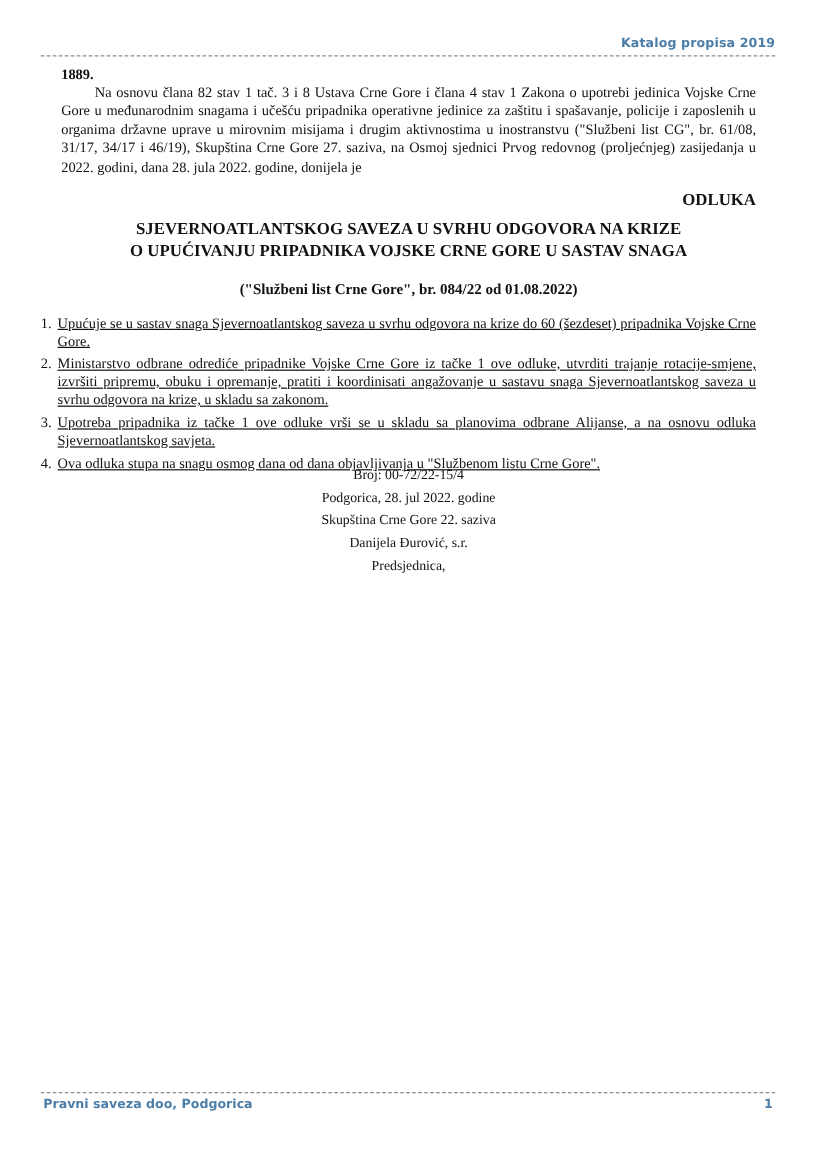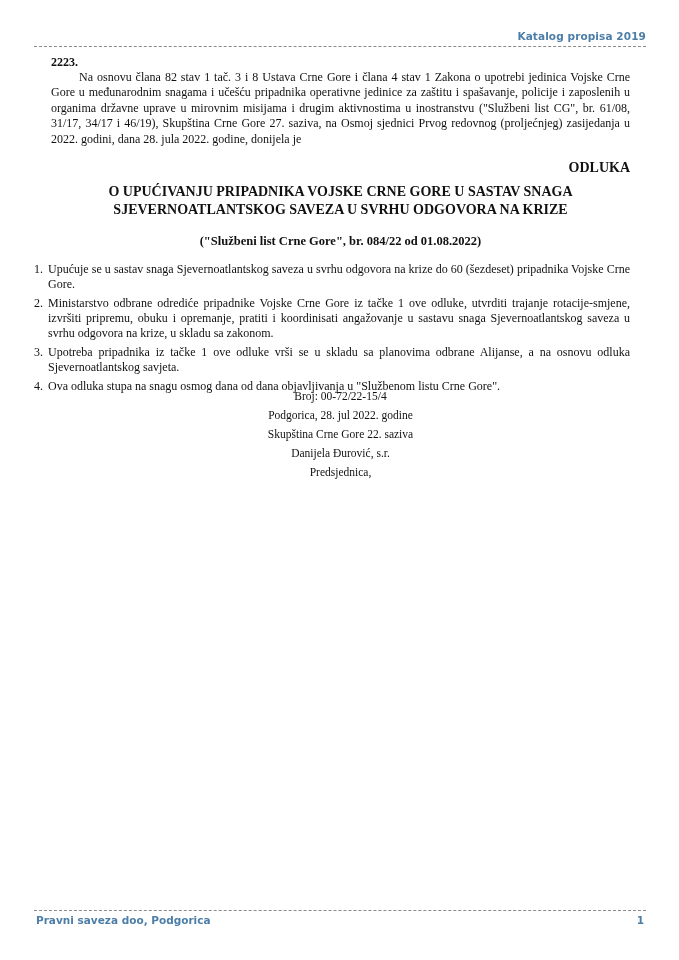--- a/index.html
+++ b/index.html
@@ -95,20 +95,21 @@
       display: flex;
       margin-bottom: 4px;
     }
     .article-num {
       width: 14px;
       flex-shrink: 0;
     }
     .article-text {
       flex: 1;
       text-align: justify;
+      text-decoration: underline;
     }
     .signature {
       position: absolute;
       left: 51px;
       width: 579px;
       top: 387px;
       text-align: center;
       font-weight: normal;
       font-size: 11.5px;
       line-height: 19px;
@@ -143,27 +144,27 @@
   </style>
 </head>
 <body>
 
 <div>
   <div class="header-title">Katalog propisa 2019</div>
   <div class="header-rule"></div>
 </div>
 
 <div>
-  <div class="act-number">2223.</div>
+  <div class="act-number">1889.</div>
   <p class="preamble">Na osnovu člana 82 stav 1 tač. 3 i 8 Ustava Crne Gore i člana 4 stav 1 Zakona o upotrebi jedinica Vojske Crne Gore u međunarodnim snagama i učešću pripadnika operativne jedinice za zaštitu i spašavanje, policije i zaposlenih u organima državne uprave u mirovnim misijama i drugim aktivnostima u inostranstvu ("Službeni list CG", br. 61/08, 31/17, 34/17 i 46/19), Skupština Crne Gore 27. saziva, na Osmoj sjednici Prvog redovnog (proljećnjeg) zasijedanja u 2022. godini, dana 28. jula 2022. godine, donijela je</p>
 
   <div class="title-main">ODLUKA</div>
   <div class="title-sub">
+    <div>SJEVERNOATLANTSKOG SAVEZA U SVRHU ODGOVORA NA KRIZE</div>
     <div>O UPUĆIVANJU PRIPADNIKA VOJSKE CRNE GORE U SASTAV SNAGA</div>
-    <div>SJEVERNOATLANTSKOG SAVEZA U SVRHU ODGOVORA NA KRIZE</div>
   </div>
   <div class="gazette-ref">("Službeni list Crne Gore", br. 084/22 od 01.08.2022)</div>
 
   <ol class="articles">
     <li class="article">
       <span class="article-num">1.</span>
       <span class="article-text">Upućuje se u sastav snaga Sjevernoatlantskog saveza u svrhu odgovora na krize do 60 (šezdeset) pripadnika Vojske Crne Gore.</span>
     </li>
     <li class="article">
       <span class="article-num">2.</span>

